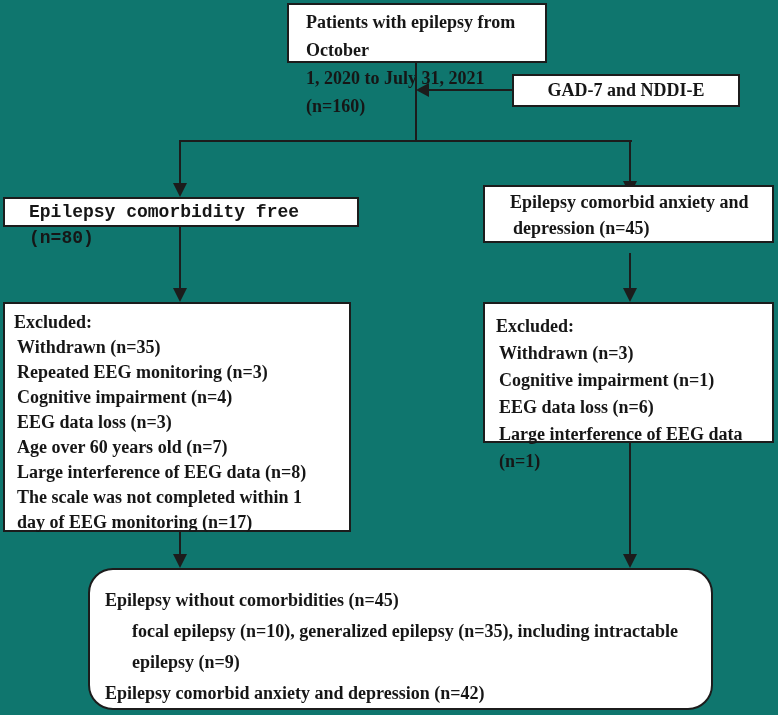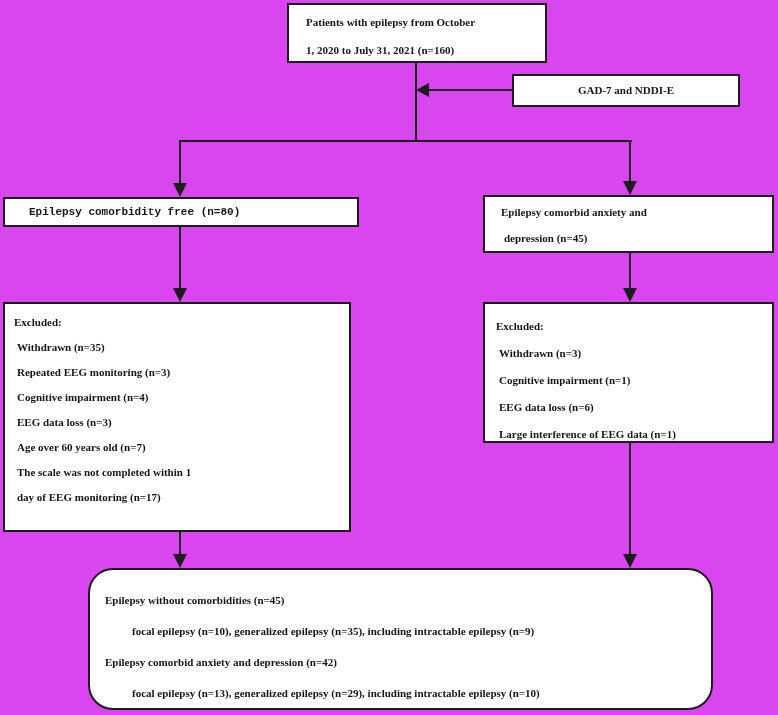--- a/index.html
+++ b/index.html
@@ -4,23 +4,23 @@
 <style>
   html, body {
     margin: 0;
     padding: 0;
     background: #ffffff;
   }
   #stage {
     position: relative;
     width: 778px;
     height: 715px;
-    background: #d946ef;
+    background: #0f766e;
     font-family: "Liberation Serif", "DejaVu Serif", serif;
-    font-size: 11px;
+    font-size: 18px;
     font-weight: 600;
     color: #161616;
     overflow: hidden;
   }
   .box {
     position: absolute;
     box-sizing: border-box;
     border: 2px solid #1c1c1c;
     background: #ffffff;
   }
@@ -40,21 +40,21 @@
     width: 0; height: 0;
     border-top: 7px solid transparent;
     border-bottom: 7px solid transparent;
     border-right: 13px solid #1c1c1c;
   }
 
   
   #top-box           { left: 287px; top: 3px;   width: 260px; height: 60px;  padding: 3px 8px 0 17px;  line-height: 28px; }
   #gad-box           { left: 512px; top: 74px;  width: 228px; height: 33px;  text-align: center; line-height: 29px; }
   #left-branch-box   { left: 3px;   top: 197px; width: 356px; height: 30px;  padding-left: 24px; line-height: 26px; font-family: Liberation Mono, monospace; }
-  #right-branch-box  { left: 483px; top: 195px; width: 291px; height: 58px;  padding: 2px 6px 0 16px; line-height: 26px; }
+  #right-branch-box  { left: 483px; top: 185px; width: 291px; height: 58px;  padding: 2px 6px 0 25px; line-height: 26px; }
   #left-excl-box     { left: 3px;   top: 302px; width: 348px; height: 230px; padding: 6px 6px 0 9px;  line-height: 25px; }
   #right-excl-box    { left: 483px; top: 302px; width: 291px; height: 141px; padding: 9px 6px 0 11px; line-height: 27px; }
   #final-box         { left: 88px;  top: 568px; width: 625px; height: 142px; padding: 15px 6px 0 15px; line-height: 31px; border-radius: 25px; }
 
   .cont   { margin-left: 3px; }
   .indent { padding-left: 27px; }
 
   
   #v-top            { left: 415px; top: 62px;  width: 2px;  height: 80px; }
   #h-gad            { left: 429px; top: 89px;  width: 83px; height: 2px; }
@@ -111,20 +111,21 @@
   <div class="vline" id="v-right-excl"></div>
   <div class="arrow-down" id="ah-right-excl"></div>
 
   <div class="box" id="left-excl-box">
     <div>Excluded:</div>
     <div class="cont">Withdrawn (n=35)</div>
     <div class="cont">Repeated EEG monitoring (n=3)</div>
     <div class="cont">Cognitive impairment (n=4)</div>
     <div class="cont">EEG data loss (n=3)</div>
     <div class="cont">Age over 60 years old (n=7)</div>
+    <div class="cont">Large interference of EEG data (n=8)</div>
     <div class="cont">The scale was not completed within 1</div>
     <div class="cont">day of EEG monitoring (n=17)</div>
   </div>
 
   <div class="box" id="right-excl-box">
     <div>Excluded:</div>
     <div class="cont">Withdrawn (n=3)</div>
     <div class="cont">Cognitive impairment (n=1)</div>
     <div class="cont">EEG data loss (n=6)</div>
     <div class="cont">Large interference of EEG data (n=1)</div>

